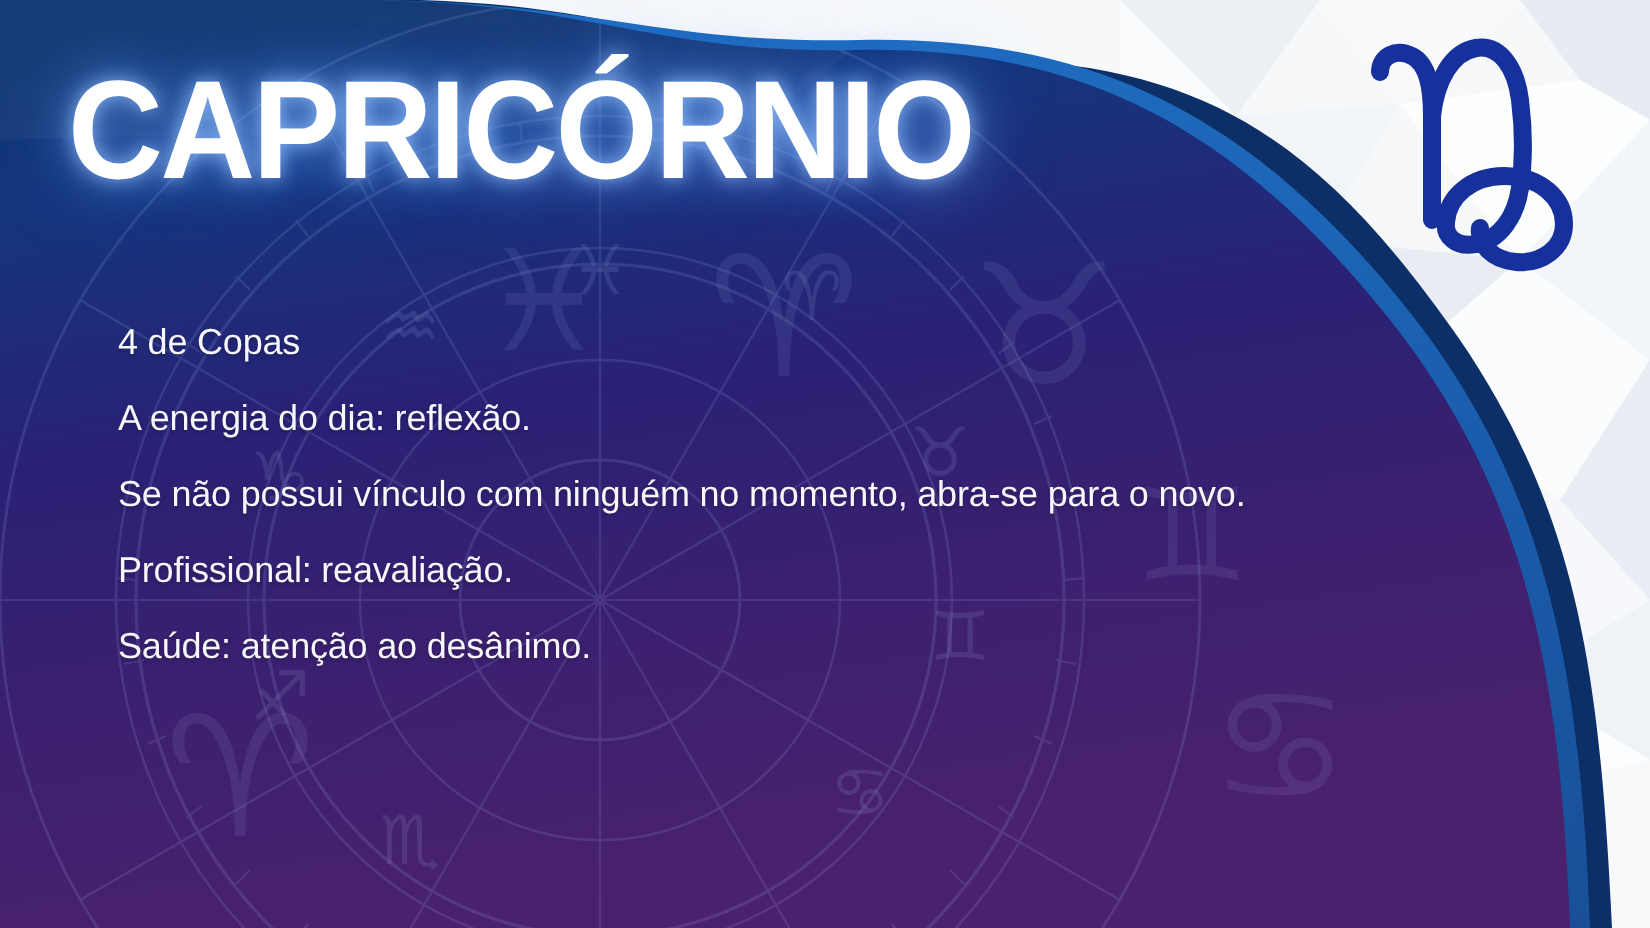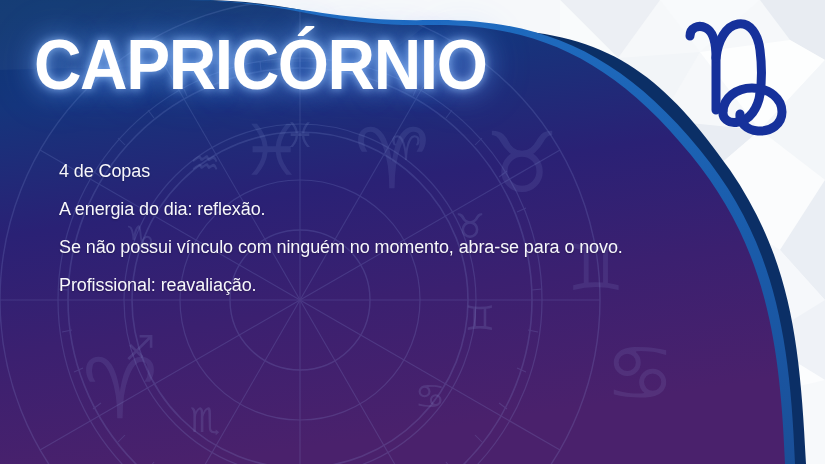--- a/index.html
+++ b/index.html
@@ -217,20 +217,21 @@
     </g>
   </svg>
 
   <h1 class="title">CAPRICÓRNIO</h1>
 
   <div class="body-copy">
     <p>4 de Copas</p>
     <p>A energia do dia: reflexão.</p>
     <p>Se não possui vínculo com ninguém no momento, abra-se para o novo.</p>
     <p>Profissional: reavaliação.</p>
+    <p>Saúde: atenção ao desânimo.</p>
   </div>
 
   <svg id="glyph" viewBox="0 0 130 122">
     <g fill="none" stroke="#16319b" stroke-width="9" stroke-linecap="round" stroke-linejoin="round">
 
       <path d="M14,22 C 14,14 22,10 30,14 C 38,18 40,30 40,44 L40,96"></path>
       <path d="M40,44 C 42,26 50,12 62,10 C 74,8 82,20 84,36
                C 86,52 86,66 84,80"></path>
 
       <path d="M84,80 C 82,94 74,106 62,108 C 52,110 46,104 47,97"></path>

